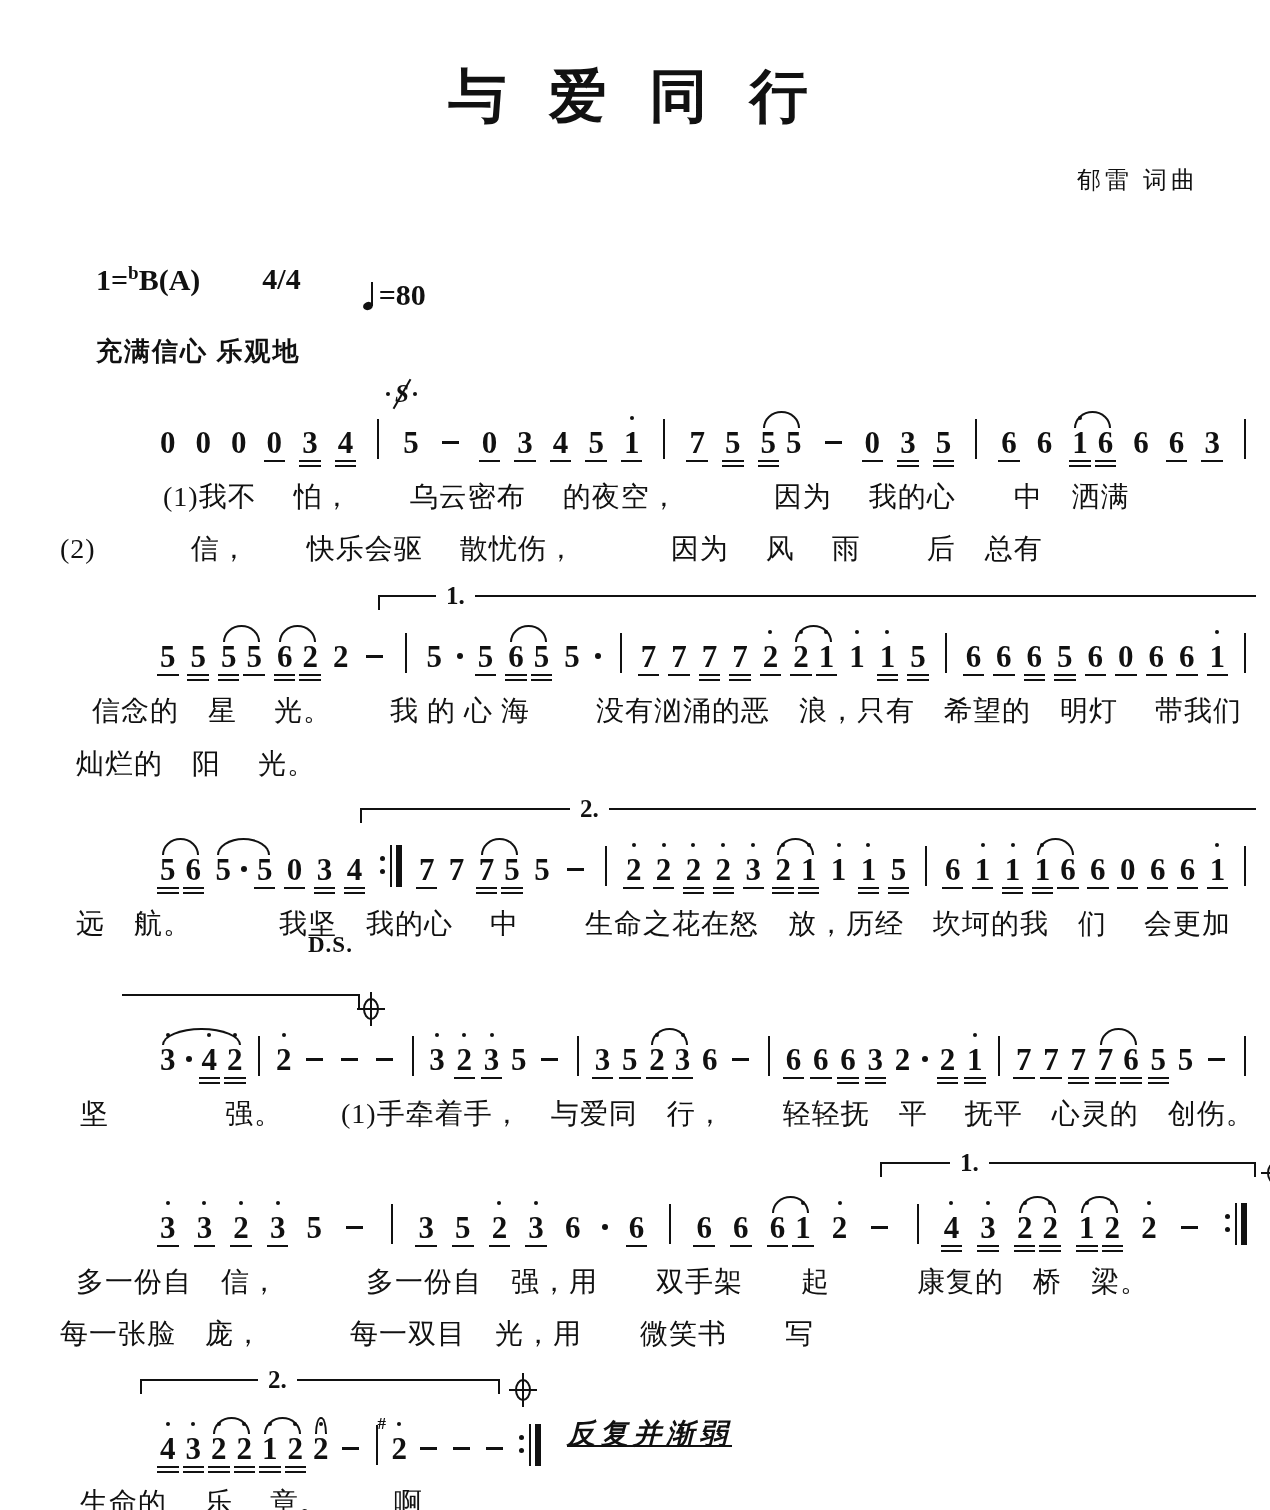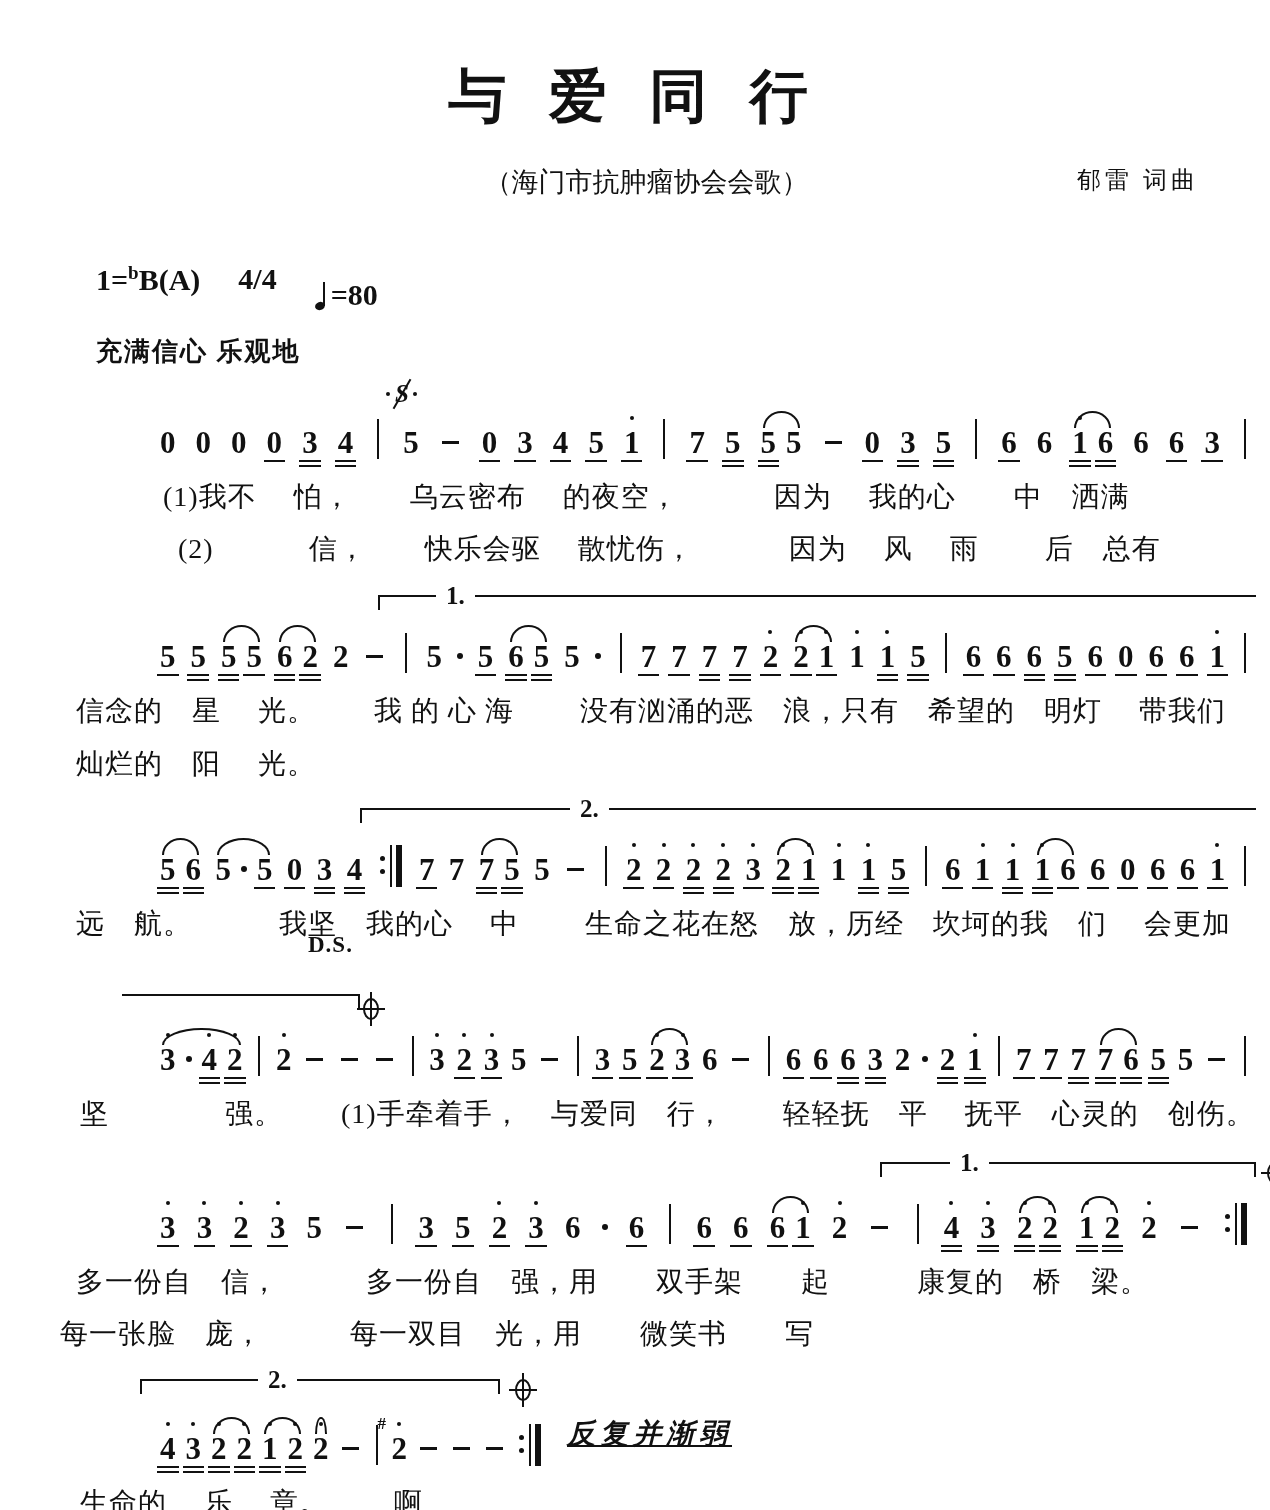--- a/index.html
+++ b/index.html
@@ -12,21 +12,21 @@
     font-family:"Liberation Serif","DejaVu Serif",serif;
     box-sizing:border-box;
     padding:46px 60px 40px 60px;
     overflow:hidden;
   }
   
   .title { text-align:center; font-size:58px; font-weight:bold; letter-spacing:14px; margin-top:12px; }
   .subrow { position:relative; margin-top:28px; height:42px; }
   .subtitle { position:absolute; left:51%; transform:translateX(-50%); font-size:27px; white-space:nowrap; }
   .credit { position:absolute; right:11px; top:0; font-size:24px; letter-spacing:4px; white-space:nowrap; }
-  .keyrow { margin-top:40px; margin-left:36px; display:flex; align-items:center; gap:38px;
+  .keyrow { margin-top:40px; margin-left:36px; display:flex; align-items:center; gap:62px;
             font-size:30px; font-weight:bold; }
   .keysig sup { font-size:19px; }
   .tempo { display:inline-flex; align-items:center; gap:4px;margin-top:32px; }
   .qn { position:relative; width:12px; height:32px; display:inline-block; }
   .qn::before { content:""; position:absolute; bottom:1px; left:0; width:10px; height:8px;
                 background:#111; border-radius:50%; transform:rotate(-20deg); }
   .qn::after { content:""; position:absolute; right:2px; bottom:5px; width:2px; height:24px; background:#111; }
   .exprow { margin-top:22px; margin-left:36px; font-size:26px; font-weight:bold; letter-spacing:2px; }
 
   
@@ -90,21 +90,20 @@
   .lyr + .lyr { margin-top:20px; }
 </style>
 </head>
 <body>
 
 <div class="page">
 
   <div class="title">与 爱 同 行</div>
 
   <div class="subrow">
-    <div class="subtitle">（海门市抗肿瘤协会会歌）</div>
     <div class="credit">郁雷  词曲</div>
   </div>
 
   <div class="keyrow">
     <span class="keysig"><span>1=</span><sup>b</sup><span>B(A)</span></span>
     <span class="meter">4/4</span>
     <span class="tempo">
       <span class="qn"></span>
       <span>=80</span>
     </span>
@@ -151,21 +150,21 @@
           <span class="arcgrp">
             <span class="tok u1 u2"><i class="od"></i>1</span>
             <span class="tok u1 u2">6</span>
           </span>
           <span class="tok">6</span>
           <span class="tok u1">6</span>
           <span class="tok u1">3</span>
           <span class="bar"></span>
         </div>
         <div class="lyr" style="margin-left: 103px;">(1)我不　 怕，　　乌云密布　 的夜空，　　　 因为　 我的心　　中　洒满</div>
-        <div class="lyr" style="margin-left: 118px;">(2)　　　 信，　　快乐会驱　 散忧伤，　　　 因为　 风　 雨　　 后　总有</div>
+        <div class="lyr" style="">(2)　　　 信，　　快乐会驱　 散忧伤，　　　 因为　 风　 雨　　 后　总有</div>
       </div>
       <div class="system" style="margin-top: 26px; padding-top: 36px;">
         <div class="volta tl" style="left: 318px; width: 878px; top: 4px;">
           <span class="vlabel" style="left: 58px;">1.</span>
         </div>
         <div class="notes just" style="margin-left: 95px; width: 1100px;">
           <span class="tok u1">5</span>
           <span class="tok u1 u2">5</span>
           <span class="arcgrp">
             <span class="tok u1 u2">5</span>
@@ -205,21 +204,21 @@
           <span class="tok u1">6</span>
           <span class="tok u1 u2">6</span>
           <span class="tok u1 u2">5</span>
           <span class="tok u1">6</span>
           <span class="tok u1">0</span>
           <span class="tok u1">6</span>
           <span class="tok u1">6</span>
           <span class="tok u1"><i class="od"></i>1</span>
           <span class="bar"></span>
         </div>
-        <div class="lyr" style="margin-left: 16px;">信念的　星　 光。　　我 的 心 海　　 没有汹涌的恶　浪，只有　希望的　明灯　 带我们</div>
+        <div class="lyr" style="margin-left: 32px;">信念的　星　 光。　　我 的 心 海　　 没有汹涌的恶　浪，只有　希望的　明灯　 带我们</div>
         <div class="lyr" style="margin-left: 16px;">灿烂的　阳　 光。</div>
       </div>
       <div class="system" style="margin-top: 24px; padding-top: 36px;">
         <div class="volta tl" style="left: 300px; width: 896px; top: 4px;">
           <span class="vlabel" style="left: 210px;">2.</span>
         </div>
         <div class="mark ds" style="left: 248px; top: 128px;">D.S.</div>
         <div class="notes just" style="margin-left: 95px; width: 1100px;">
           <span class="arcgrp">
             <span class="tok u1 u2">5</span>

